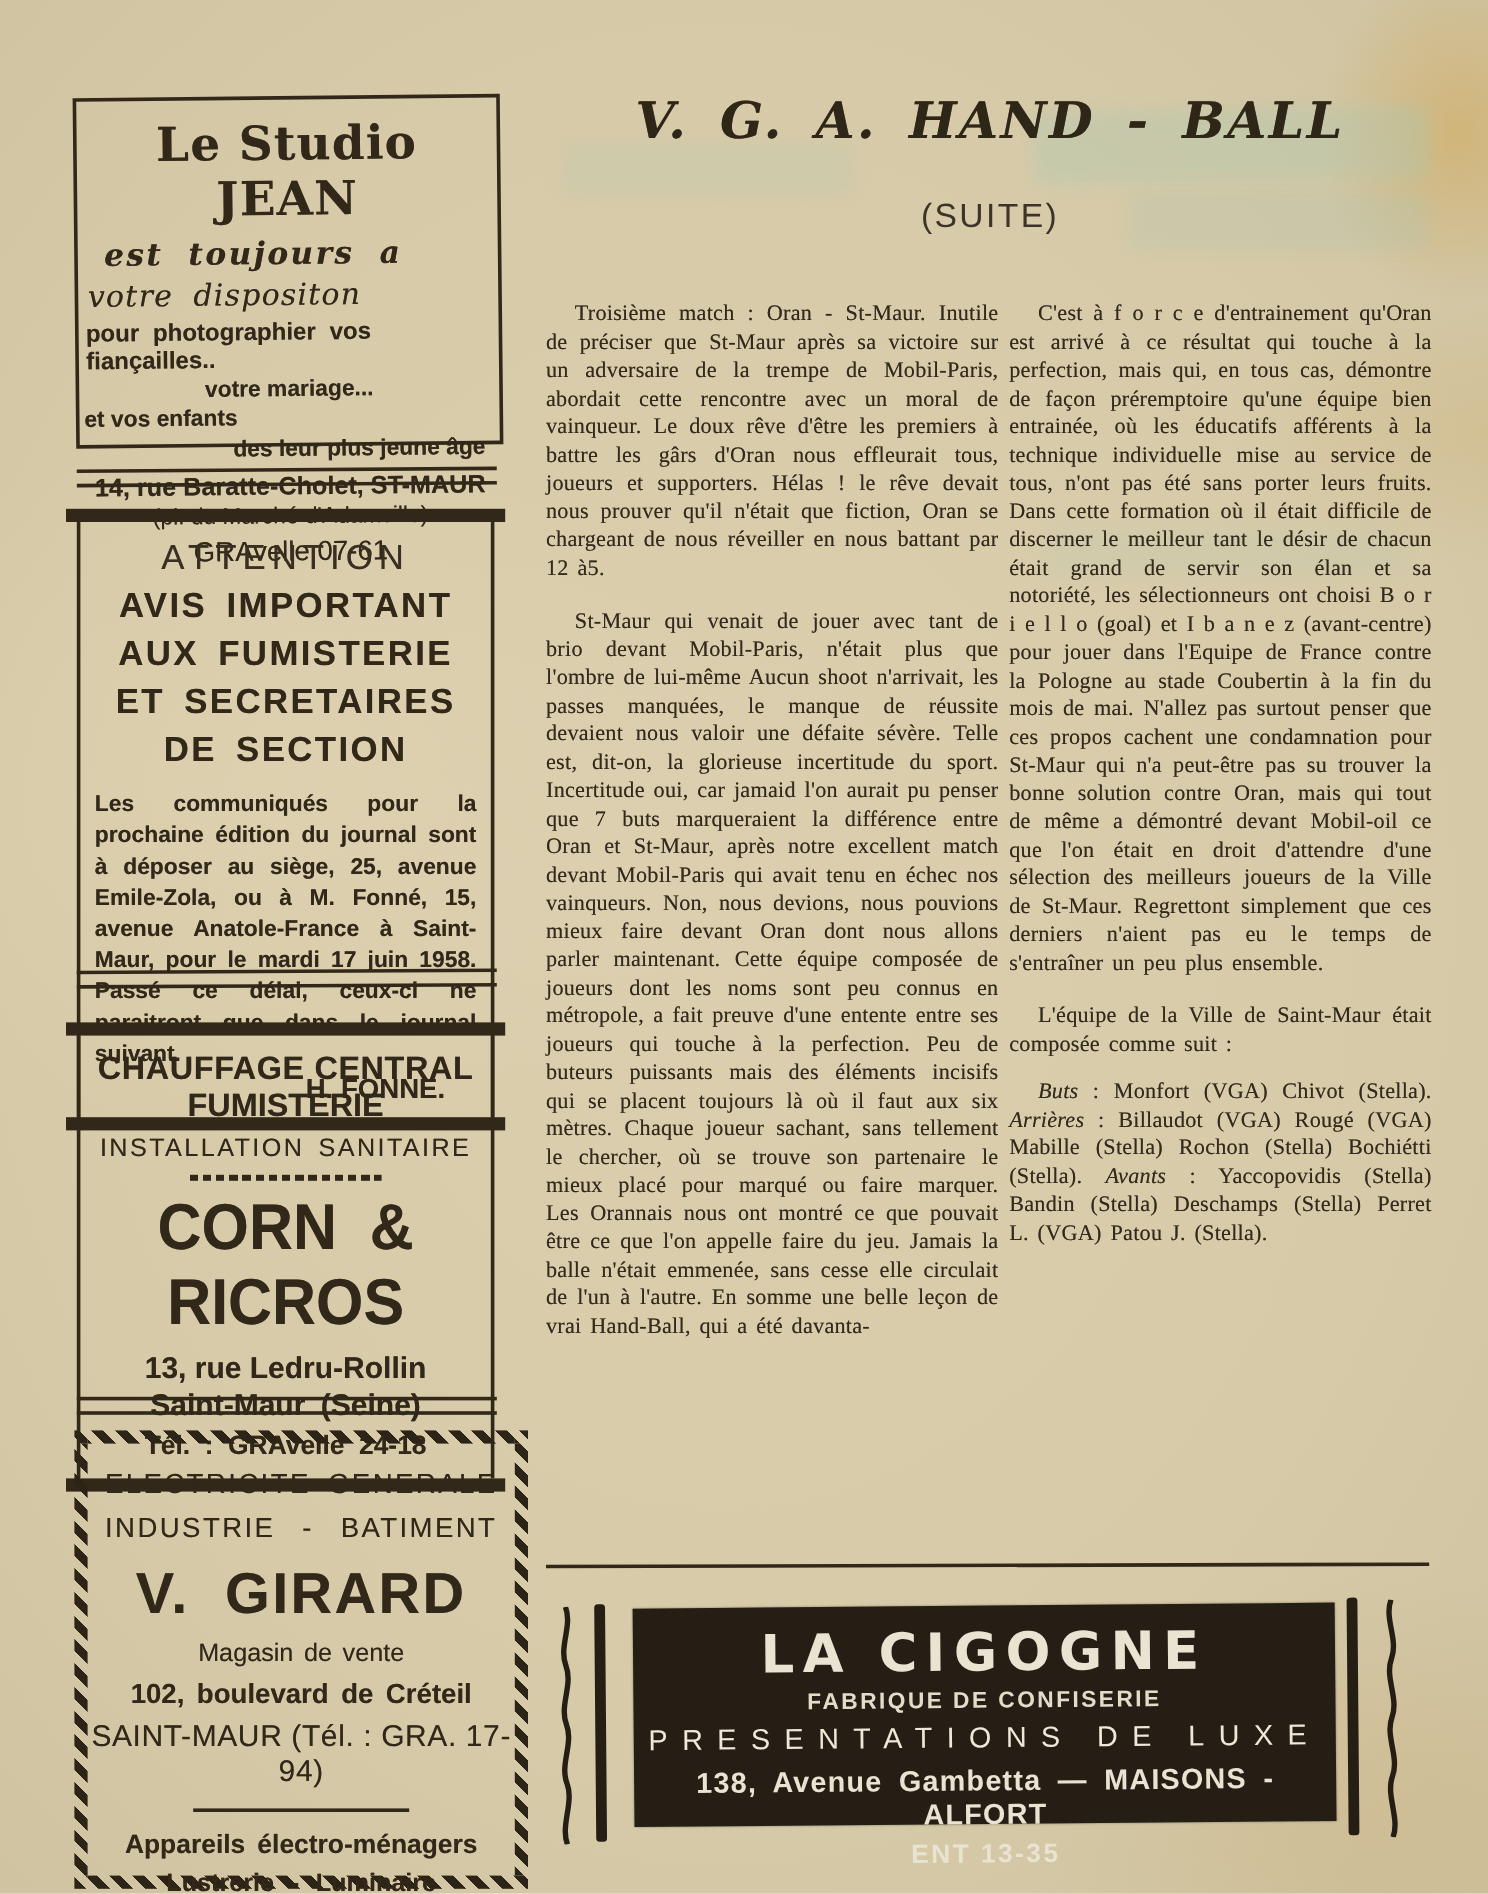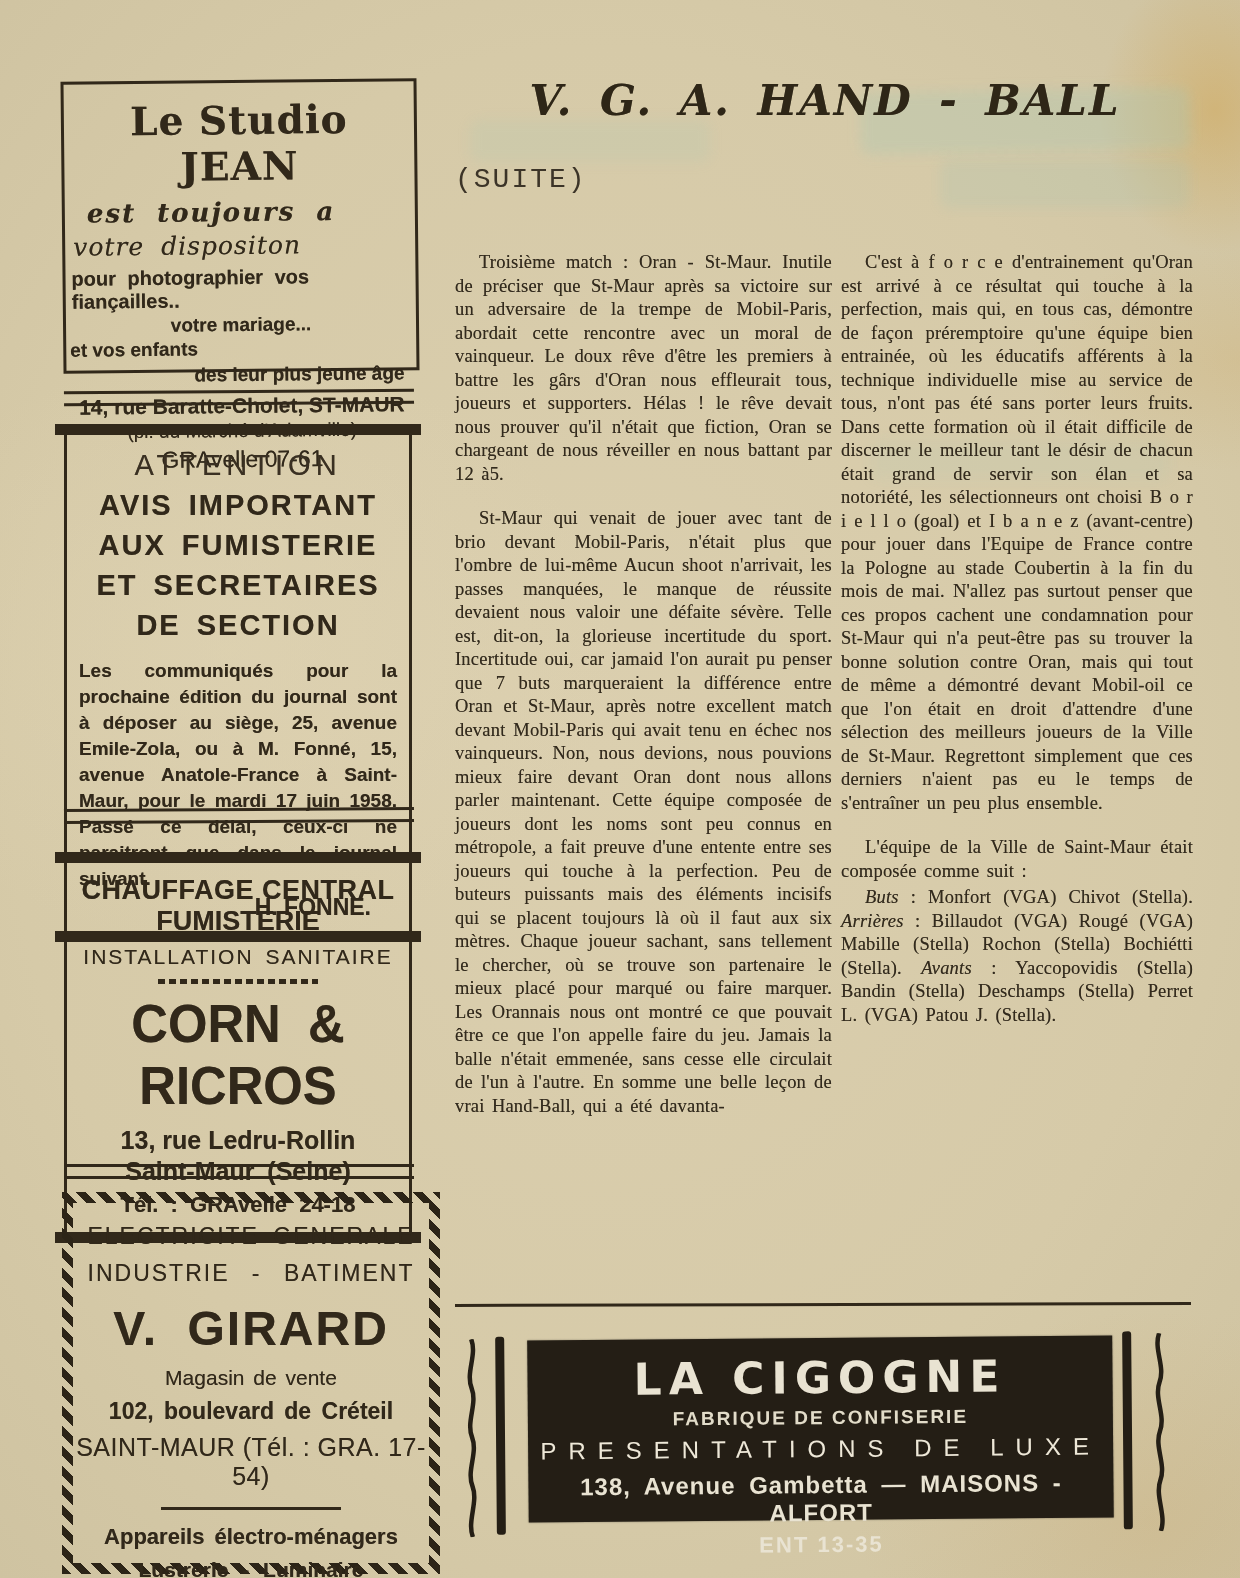--- a/index.html
+++ b/index.html
@@ -85,22 +85,22 @@
   .gir-l4{font-size:22px;font-weight:700;margin-top:14px;word-spacing:4px;}
   .gir-l5{font-size:21px;font-weight:700;margin-top:8px;word-spacing:8px;}
 
   
   .art-title{
     left:455px;top:76px;width:740px;text-align:center;
     font-family:"DejaVu Serif", serif;font-style:italic;font-weight:bold;
     font-size:42px;letter-spacing:2px;word-spacing:10px;color:#2e2617;
   }
   .art-sub{
-    left:455px;top:164px;width:740px;text-align:left;
-    font-family:Liberation Mono, monospace;font-size:28px;color:#3c3428;letter-spacing:2px;
+    left:455px;top:164px;width:740px;text-align:center;
+    font-family:Liberation Sans, sans-serif;font-size:28px;color:#3c3428;letter-spacing:2px;
   }
   .col{
     font-size:18.5px;line-height:23.5px;text-align:justify;
     word-spacing:2.5px;letter-spacing:0.2px;color:#322a1d;
   }
   .col p{margin:0 0 21px 0;text-indent:24px;}
   .col p.noindent{text-indent:0;}
   .col .it{font-style:italic;}
   .col1{left:455px;top:251px;width:377px;}
   .col2{left:841px;top:251px;width:352px;}
@@ -180,37 +180,37 @@
   </div>
 
   <div class="abs double-rule" style="left:64px;top:1164px;width:350px;"></div>
 
   <div class="abs girard ink-text">
     <div class="gir-l1">ELECTRICITE GENERALE</div>
     <div class="gir-l2">INDUSTRIE - BATIMENT</div>
     <div class="gir-name">V. GIRARD</div>
     <div class="gir-l3">Magasin de vente</div>
     <div class="gir-a1">102, boulevard de Créteil</div>
-    <div class="gir-a2">SAINT-MAUR (Tél. : GRA. 17-54)</div>
+    <div class="gir-a2">SAINT-MAUR (Tél. : GRA. 17-94)</div>
     <div class="gir-rule"></div>
     <div class="gir-l4">Appareils électro-ménagers</div>
     <div class="gir-l5">Lustrerie - Luminaire</div>
   </div>
 
   <div class="abs art-title ink-text">V. G. A.   HAND - BALL</div>
   <div class="abs art-sub">(SUITE)</div>
 
   <div class="abs col col1 ink-text">
     <p>Troisième match : Oran - St-Maur. Inutile de préciser que St-Maur après sa victoire sur un adversaire de la trempe de Mobil-Paris, abordait cette rencontre avec un moral de vainqueur. Le doux rêve d'être les premiers à battre les gârs d'Oran nous effleurait tous, joueurs et supporters. Hélas ! le rêve devait nous prouver qu'il n'était que fiction, Oran se chargeant de nous réveiller en nous battant par 12 à5.</p>
     <p>St-Maur qui venait de jouer avec tant de brio devant Mobil-Paris, n'était plus que l'ombre de lui-même Aucun shoot n'arrivait, les passes manquées, le manque de réussite devaient nous valoir une défaite sévère. Telle est, dit-on, la glorieuse incertitude du sport. Incertitude oui, car jamaid l'on aurait pu penser que 7 buts marqueraient la différence entre Oran et St-Maur, après notre excellent match devant Mobil-Paris qui avait tenu en échec nos vainqueurs. Non, nous devions, nous pouvions mieux faire devant Oran dont nous allons parler maintenant. Cette équipe composée de joueurs dont les noms sont peu connus en métropole, a fait preuve d'une entente entre ses joueurs qui touche à la perfection. Peu de buteurs puissants mais des éléments incisifs qui se placent toujours là où il faut aux six mètres. Chaque joueur sachant, sans tellement le chercher, où se trouve son partenaire le mieux placé pour marqué ou faire marquer. Les Orannais nous ont montré ce que pouvait être ce que l'on appelle faire du jeu. Jamais la balle n'était emmenée, sans cesse elle circulait de l'un à l'autre. En somme une belle leçon de vrai Hand-Ball, qui a été davanta-</p>
   </div>
 
   <div class="abs col col2 ink-text">
     <p>C'est à f o r c e d'entrainement qu'Oran est arrivé à ce résultat qui touche à la perfection, mais qui, en tous cas, démontre de façon préremptoire qu'une équipe bien entrainée, où les éducatifs afférents à la technique individuelle mise au service de tous, n'ont pas été sans porter leurs fruits. Dans cette formation où il était difficile de discerner le meilleur tant le désir de chacun était grand de servir son élan et sa notoriété, les sélectionneurs ont choisi B o r i e l l o (goal) et I b a n e z (avant-centre) pour jouer dans l'Equipe de France contre la Pologne au stade Coubertin à la fin du mois de mai. N'allez pas surtout penser que ces propos cachent une condamnation pour St-Maur qui n'a peut-être pas su trouver la bonne solution contre Oran, mais qui tout de même a démontré devant Mobil-oil ce que l'on était en droit d'attendre d'une sélection des meilleurs joueurs de la Ville de St-Maur. Regrettont simplement que ces derniers n'aient pas eu le temps de s'entraîner un peu plus ensemble.</p>
-    <p style="margin-bottom:3px;">L'équipe de la Ville de Saint-Maur était composée comme suit :</p>
+    <p style="margin-bottom:16px;">L'équipe de la Ville de Saint-Maur était composée comme suit :</p>
     <p><span class="it">Buts</span><span> : Monfort (VGA) Chivot (Stella). </span><span class="it">Arrières</span><span> : Billaudot (VGA) Rougé (VGA) Mabille (Stella) Rochon (Stella) Bochiétti (Stella). </span><span class="it">Avants</span><span> : Yaccopovidis (Stella) Bandin (Stella) Deschamps (Stella) Perret L. (VGA) Patou J. (Stella).</span></p>
   </div>
 
   <div class="abs bottom-rule"></div>
 
   <div class="abs cigogne-wrap">
     <svg class="cig-wavy" style="left:10px;top:14px;" viewBox="0 0 14 198" preserveAspectRatio="none">
       <path d="M7 0 C 13 16, 1 33, 7 49 C 13 65, 1 82, 7 98 C 13 114, 1 131, 7 147 C 13 163, 1 182, 7 198" stroke="#241e15" stroke-width="4.5" fill="none"></path>
     </svg>
     <div class="cig-bar" style="left:41px;top:12px;"></div>

